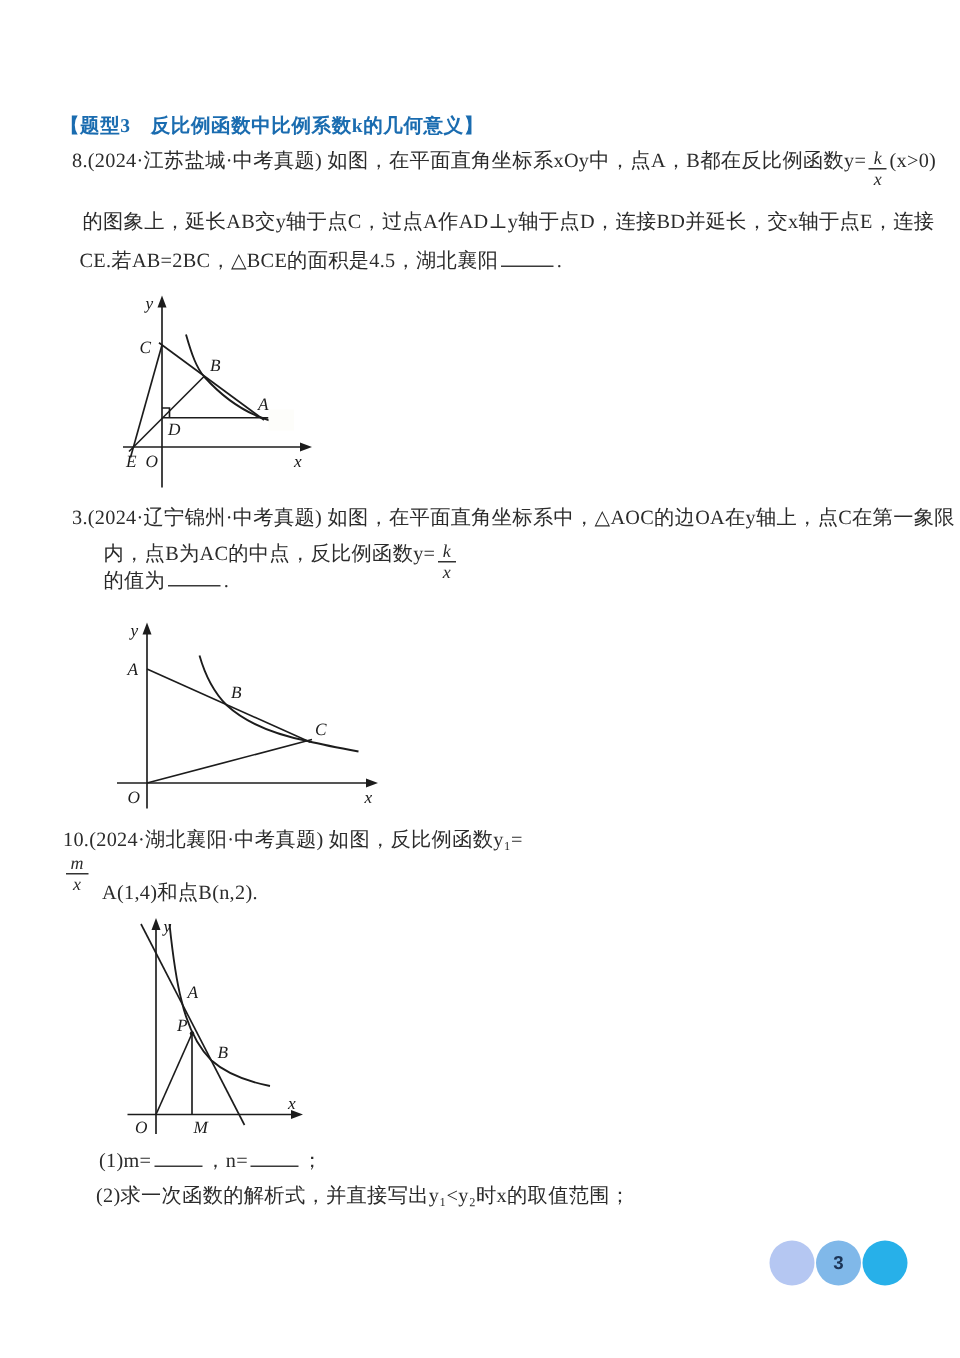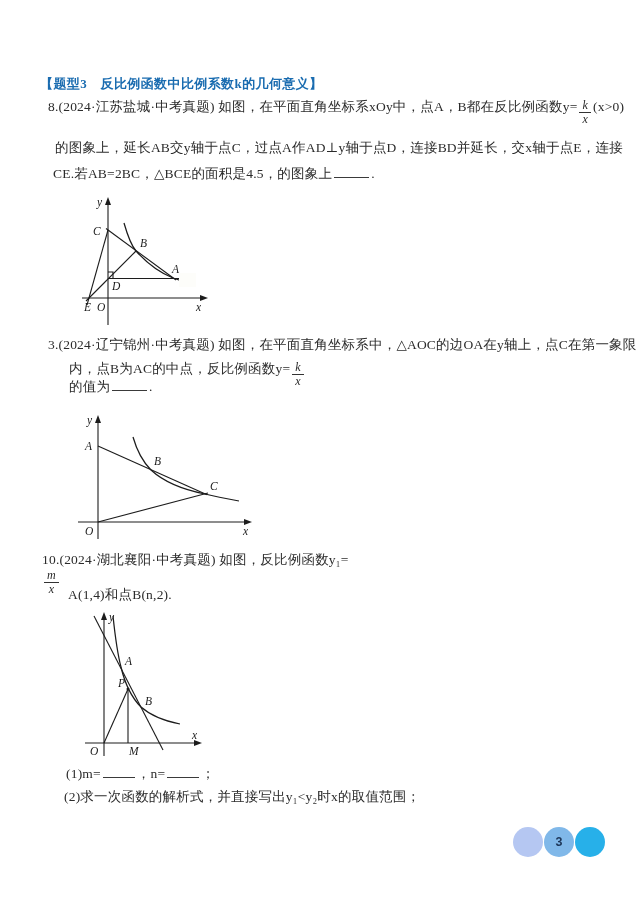--- a/index.html
+++ b/index.html
@@ -34,21 +34,21 @@
   <div class="tl mid" style="left:48px;top:99px;">
     <span>8.(2024·江苏盐城·中考真题) 如图，在平面直角坐标系xOy中，点A，B都在反比例函数y=</span>
       <span class="frac">
         <span class="num">k</span>
         <span class="den">x</span>
       </span>
       <span>(x&gt;0)</span>
   </div>
   <div class="tl" style="left:55px;top:140px;">的图象上，延长AB交y轴于点C，过点A作AD⊥y轴于点D，连接BD并延长，交x轴于点E，连接</div>
   <div class="tl" style="left:53px;top:164px;">
-    <span>CE.若AB=2BC，△BCE的面积是4.5，的图象上</span><span class="blank"></span><span>.</span>
+    <span>CE.若AB=2BC，△BCE的面积是4.5，湖北襄阳</span><span class="blank"></span><span>.</span>
   </div>
 
   <div class="fig" style="left:60px;top:193px;">
     <svg width="150" height="135" viewBox="0 0 150 135">
       <g stroke="#1c1c1c" stroke-width="1.1" fill="none">
         <line x1="48" y1="8" x2="48" y2="132"></line>
         <line x1="22" y1="105" x2="143" y2="105"></line>
         <line x1="46" y1="35.5" x2="116" y2="87"></line>
         <line x1="26" y1="108" x2="76" y2="58"></line>
         <line x1="27" y1="112" x2="48" y2="37"></line>

